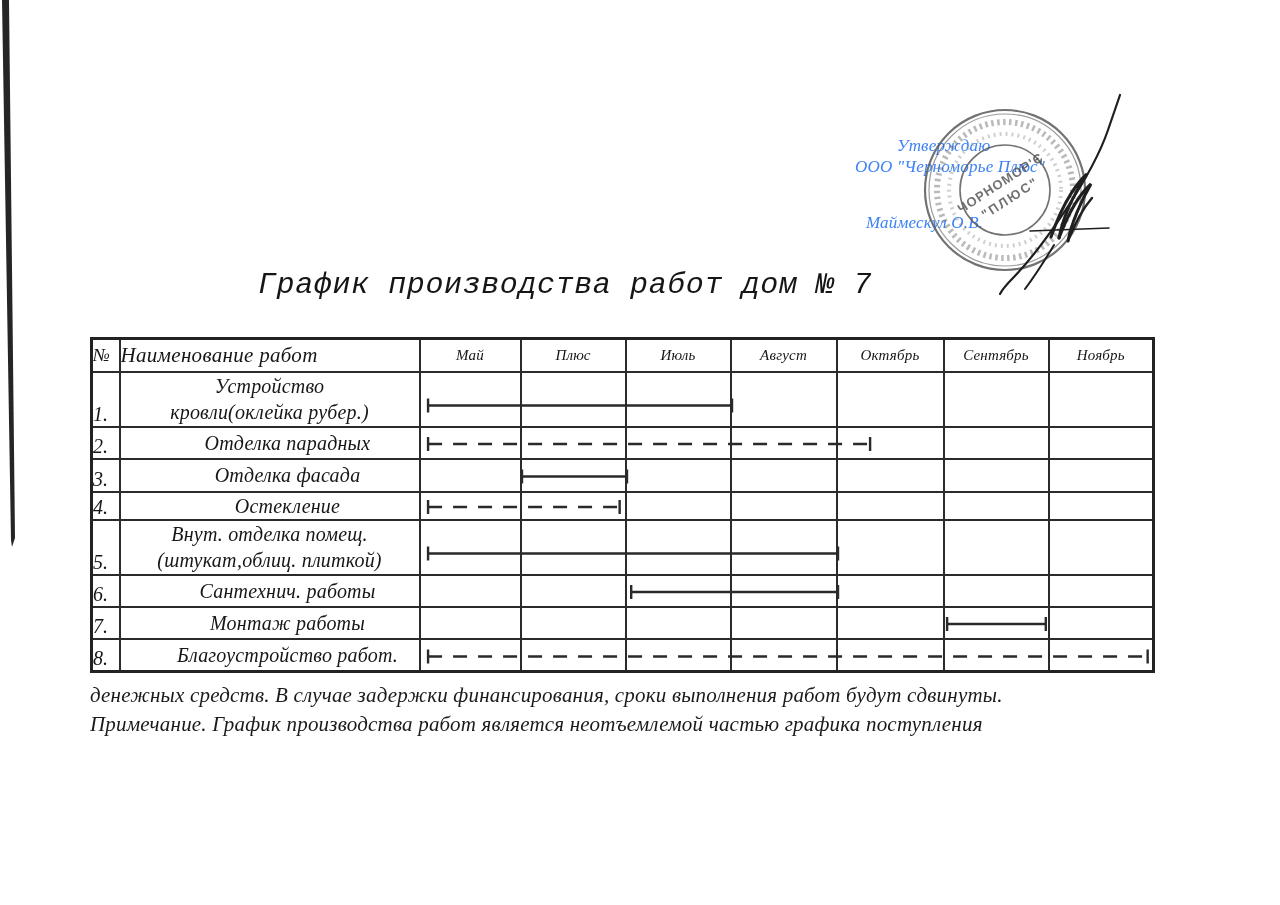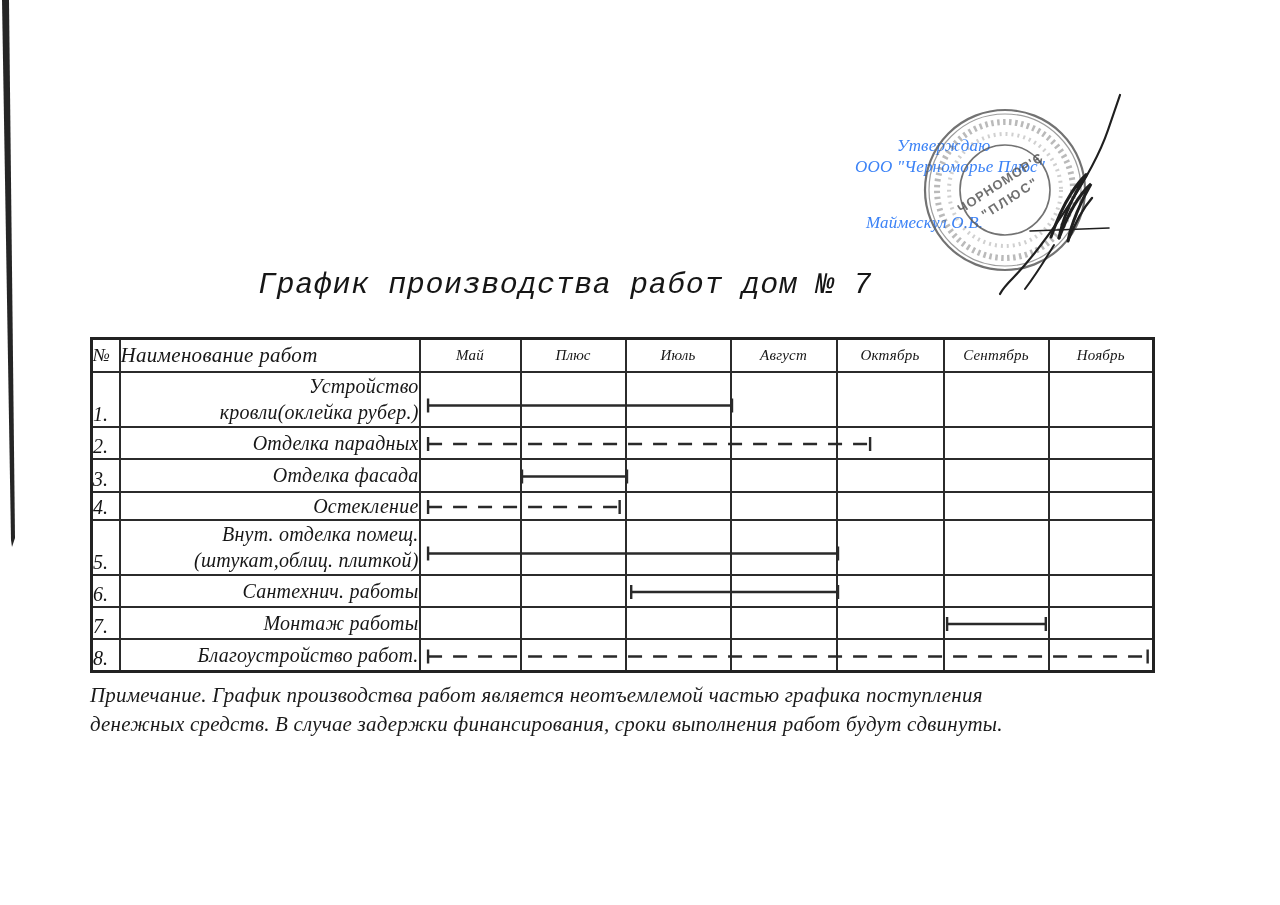--- a/index.html
+++ b/index.html
@@ -17,21 +17,21 @@
   table.sched{border-collapse:collapse;table-layout:fixed;width:1062px;}
   table.sched td,table.sched th{
     border:2px solid #2b2b2b;padding:0;margin:0;font-weight:normal;
     font-style:italic;color:#161616;overflow:hidden;
   }
   table.sched{border:3px solid #222;}
   th.h-num{font-size:18px;text-align:left;padding-left:2px;}
   th.h-name{font-size:21px;text-align:left;padding-left:18px;letter-spacing:.3px;}
   th.h-month{font-size:15px;text-align:center;letter-spacing:.2px;}
   td.c-num{font-size:20px;text-align:left;vertical-align:bottom;padding-left:4px;padding-bottom:1px;}
-  td.c-name{font-size:20px;text-align:right;vertical-align:middle;line-height:26px;padding-left:4px;letter-spacing:.2px;}
+  td.c-name{font-size:20px;text-align:center;vertical-align:middle;line-height:26px;padding-left:4px;letter-spacing:.2px;}
   td.c-name.indent{padding-left:36px;border-radius:7px;}
   td.c-month{background:transparent;}
   #barsLayer{position:absolute;left:0;top:0;pointer-events:none;}
   
   .note{position:absolute;left:90px;top:681px;width:1060px;font-size:21px;line-height:29px;letter-spacing:.2px;color:#1a1a1a;}
   .note div{white-space:nowrap;}
   svg{display:block;}
 </style>
 </head>
 <body>
@@ -249,17 +249,17 @@
         </g>
         <g stroke="#2a2a2a" stroke-width="2.4">
           <line x1="338.07" x2="1057.65" y1="319.5" y2="319.5" stroke-dasharray="14 11"></line>
           <line x1="338.07" x2="338.07" y1="312.5" y2="326.5"></line>
           <line x1="1057.65" x2="1057.65" y1="312.5" y2="326.5"></line>
         </g>
       </svg>
   </div>
 
   <div class="note">
+    <div>денежных средств. В случае задержки  финансирования, сроки выполнения работ будут сдвинуты.</div>
     <div>Примечание. График производства работ является неотъемлемой частью графика поступления</div>
-    <div>денежных средств. В случае задержки  финансирования, сроки выполнения работ будут сдвинуты.</div>
   </div>
 
 </div>
 
 </body></html>

